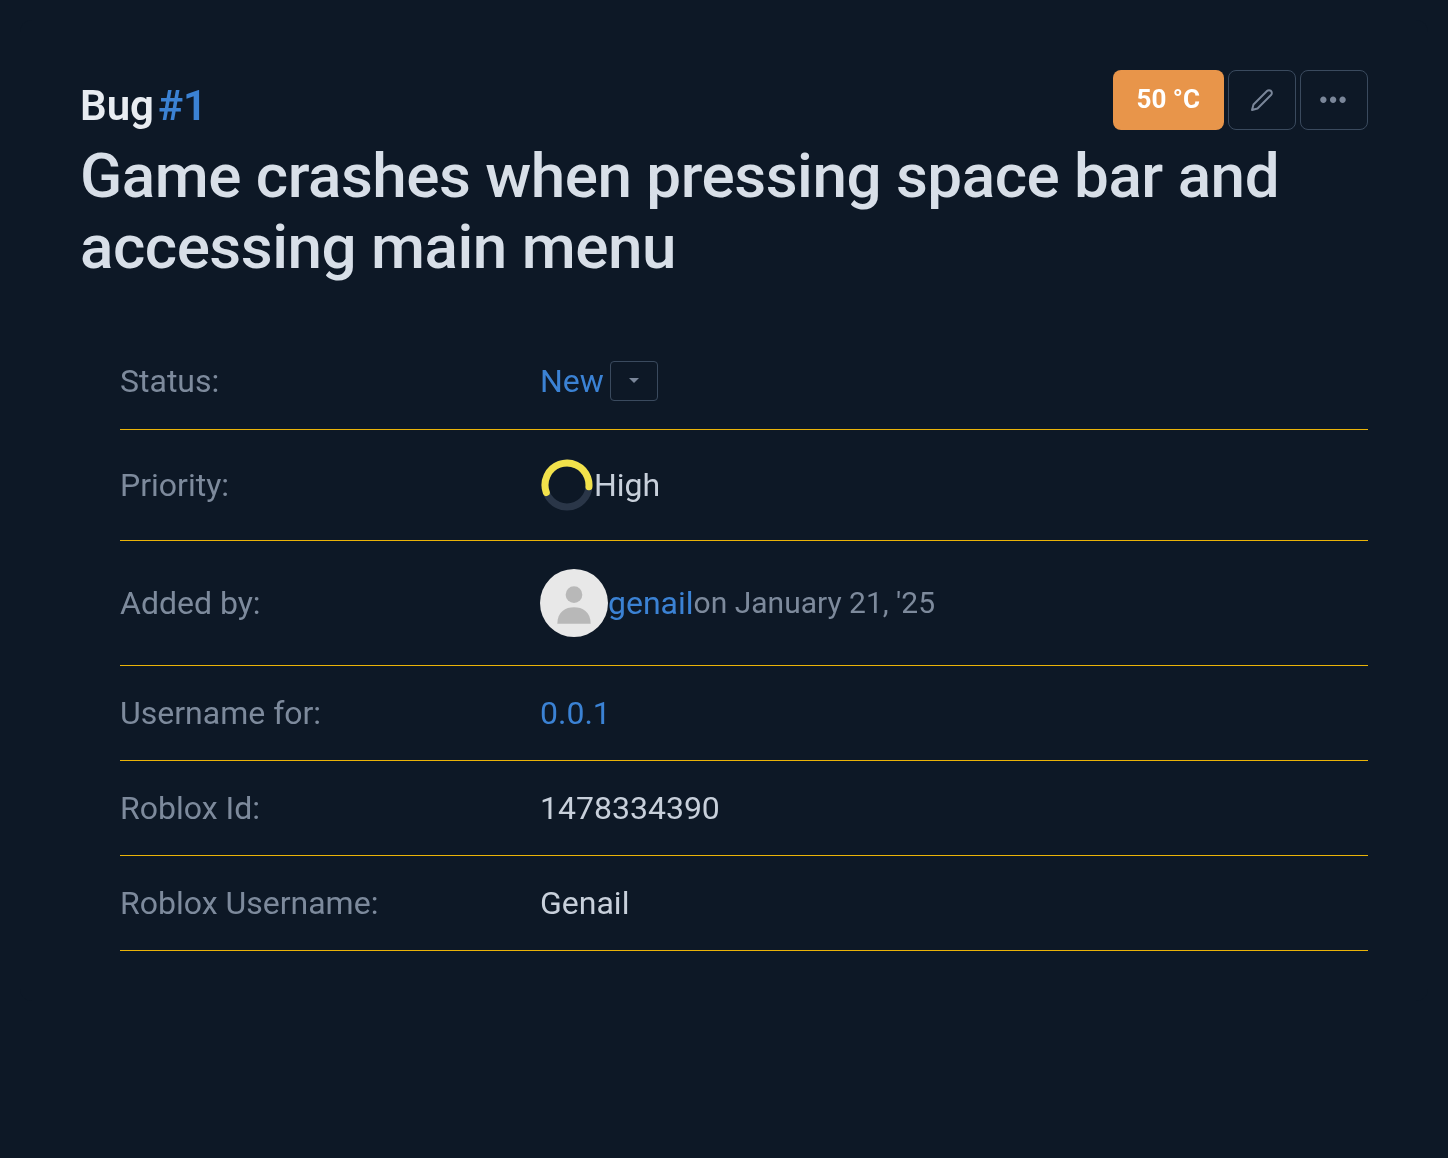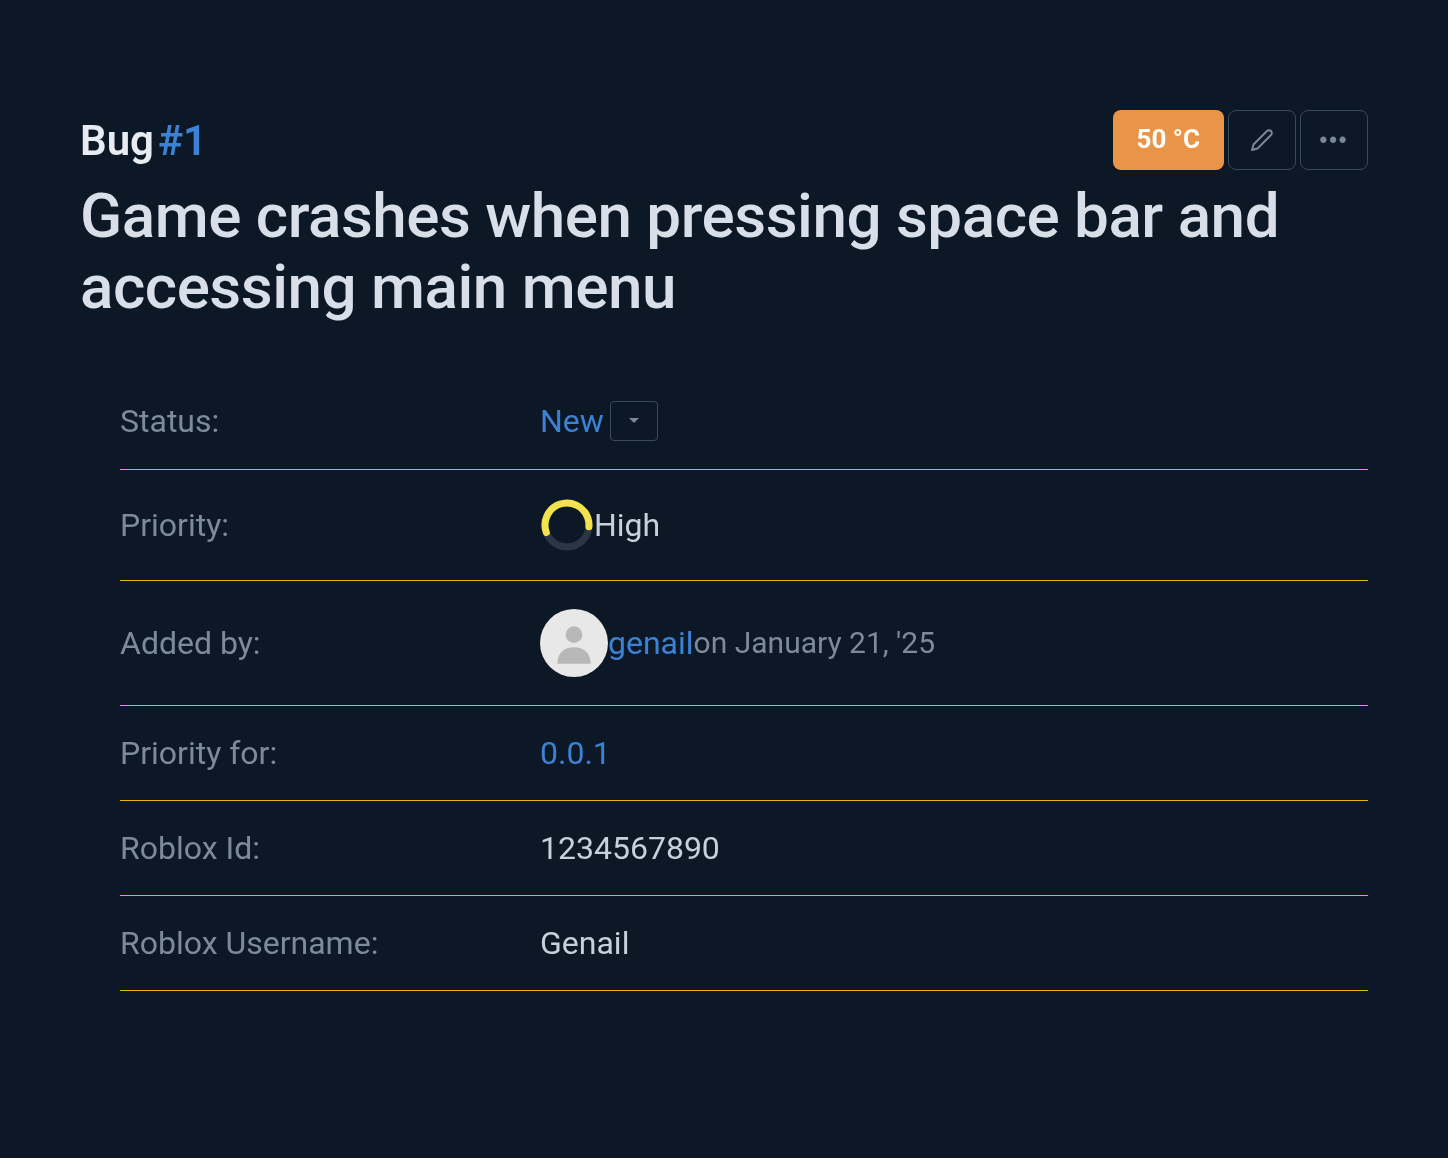--- a/index.html
+++ b/index.html
@@ -15,23 +15,22 @@
     }
     .card {
       background: #0d1826;
       border-radius: 12px;
       padding: 50px 60px;
       max-width: 1448px;
     }
     .header-row {
       display: flex;
       justify-content: space-between;
-      align-items: center;
+      align-items: flex-end;
       margin-bottom: 10px;
-      margin-top: 40px;
     }
     .bug-label {
       font-size: 42px;
       font-weight: 600;
       color: #e8ecf1;
     }
     .bug-num {
       color: #3b82d4;
     }
     .actions {
@@ -200,29 +199,29 @@
               <circle cx="12" cy="8" r="4"></circle>
               <path d="M4 22 C4 16 8 14 12 14 C16 14 20 16 20 22 Z"></path>
             </svg>
         </div>
         <span class="user-link">genail</span>
         <span class="date-text">on January 21, '25</span>
       </div>
     </div>
 
     <div class="field-row">
-      <div class="field-label">Priority for:</div>
+      <div class="field-label">Username for:</div>
       <div class="field-value">
         <span class="version-link">0.0.1</span>
       </div>
     </div>
 
     <div class="field-row">
       <div class="field-label">Roblox Id:</div>
-      <div class="field-value">1234567890</div>
+      <div class="field-value">1478334390</div>
     </div>
 
     <div class="field-row">
       <div class="field-label">Roblox Username:</div>
       <div class="field-value">Genail</div>
     </div>
 
   </div>
 </div>
 

